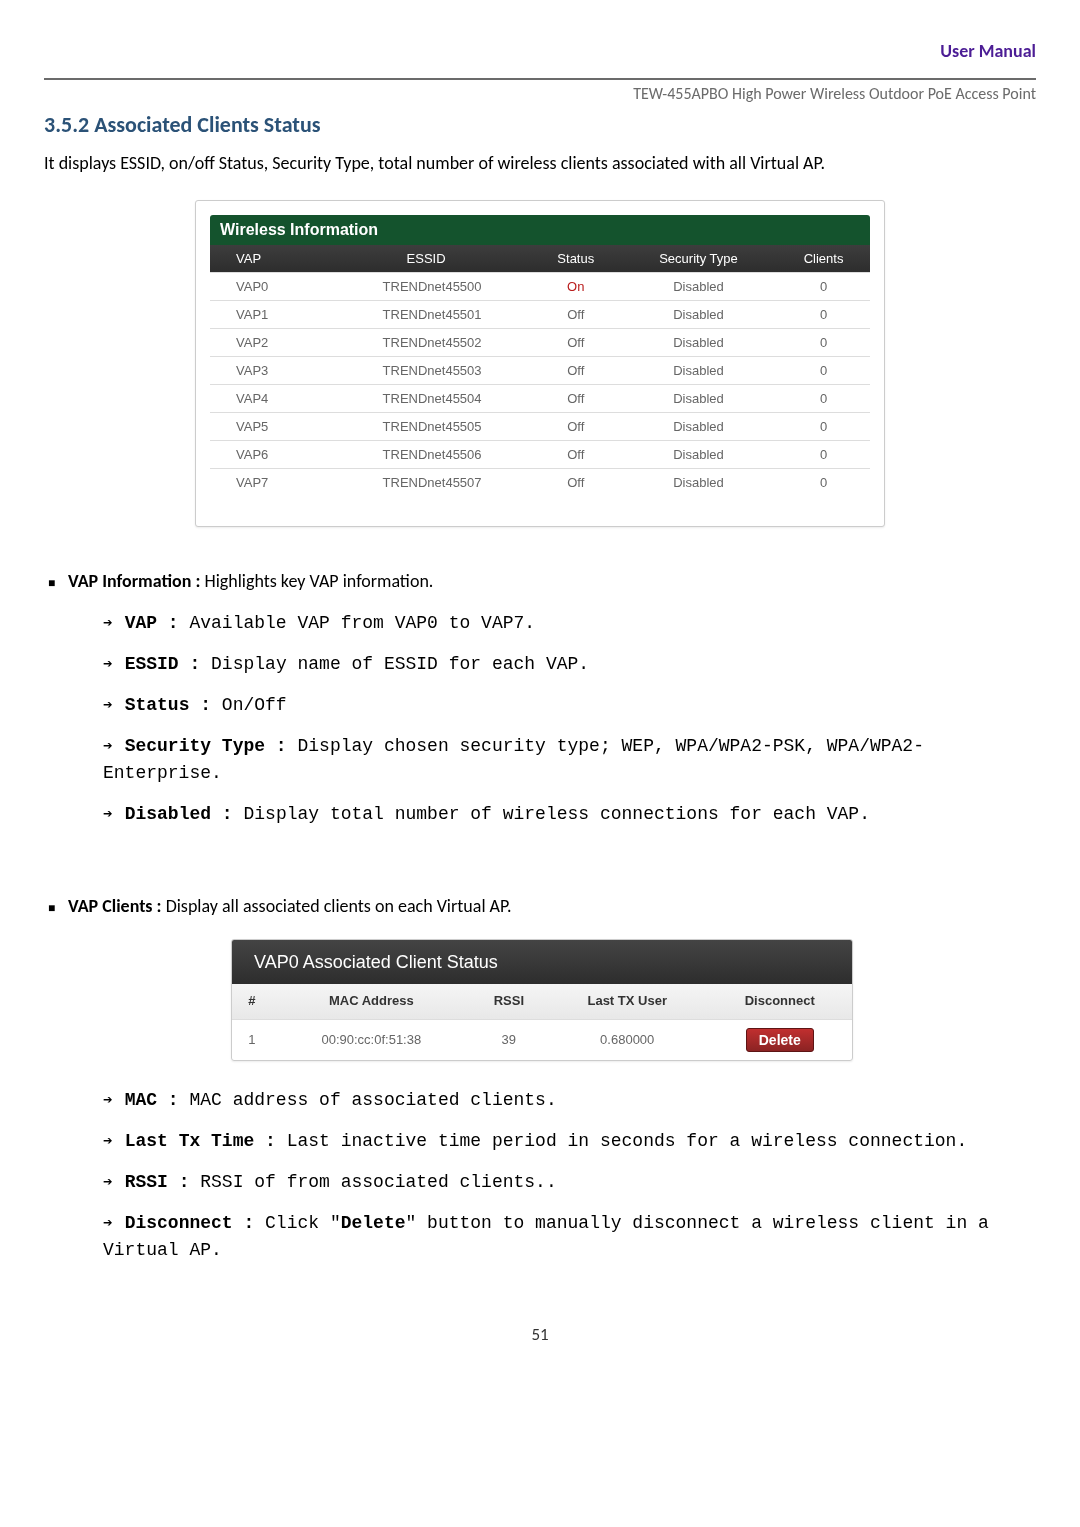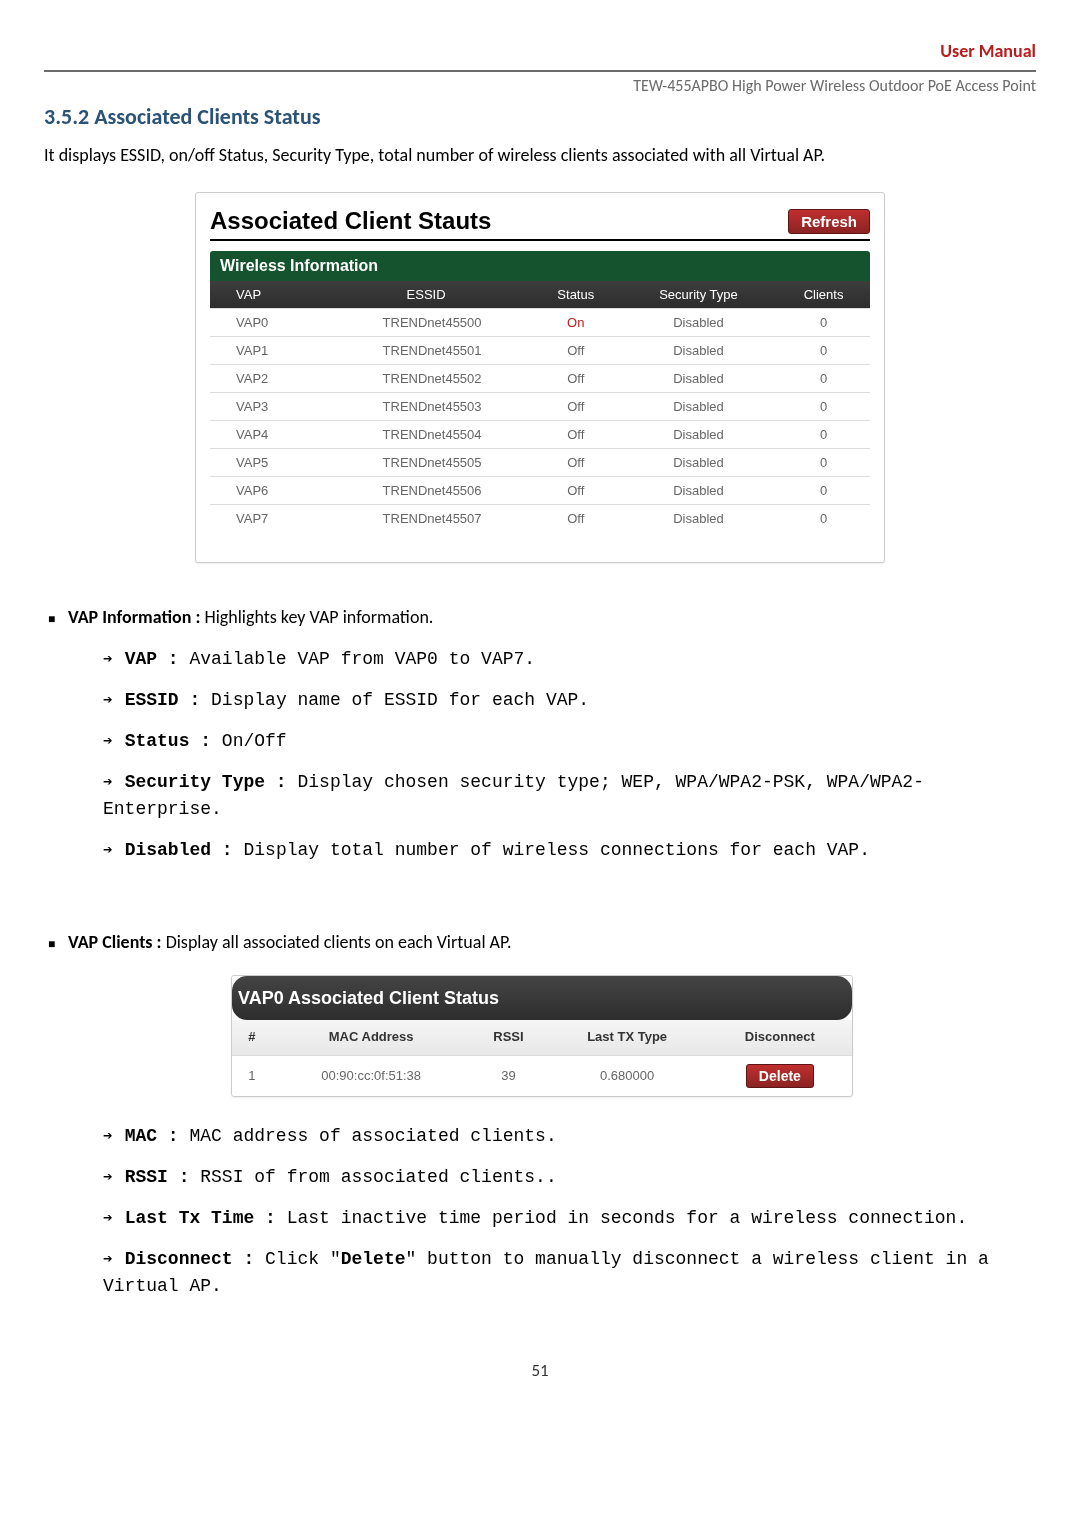--- a/index.html
+++ b/index.html
@@ -6,24 +6,24 @@
     font-family: Calibri, Arial, sans-serif;
     background: #fff;
     margin: 0;
     padding: 40px 44px;
     width: 1080px;
     box-sizing: border-box;
     color: #000;
   }
   .header-right {
     text-align: right;
-    color: #b91c1c;
+    color: #4c1d95;
     font-size: 18px;
     font-weight: bold;
-    margin-bottom: 8px;
+    margin-bottom: 16px;
   }
   .divider {
     border: none;
     border-top: 2px solid #6b6b6b;
     margin: 0 0 4px 0;
   }
   .subhead {
     text-align: right;
     color: #6b6b6b;
     font-size: 16px;
@@ -118,24 +118,23 @@
     margin: 18px auto 10px auto;
     border: 1px solid #ccc;
     border-radius: 3px;
     overflow: hidden;
     box-shadow: 0 1px 2px rgba(0,0,0,0.08);
   }
   .panel2-title {
     background: linear-gradient(#444,#2d2d2d);
     color: #fff;
     font-family: Arial, sans-serif;
-    font-weight: bold;
+    font-weight: normal;
     font-size: 18px;
-    padding: 8px 6px;
-    border-radius: 15px;
+    padding: 8px 22px;
   }
   .tbl2 {
     width: 100%;
     border-collapse: collapse;
     font-family: Arial, sans-serif;
     font-size: 13px;
     color: #666;
   }
   .tbl2 th {
     background: linear-gradient(#f5f5f5,#e8e8e8);
@@ -171,24 +170,20 @@
 <body>
 
 <div class="header-right">User Manual</div>
 <hr class="divider">
 <div class="subhead">TEW-455APBO High Power Wireless Outdoor PoE Access Point</div>
 
 <div class="section-title">3.5.2 Associated Clients Status</div>
 <div class="intro">It displays ESSID, on/off Status, Security Type, total number of wireless clients associated with all Virtual AP.</div>
 
 <div class="panel">
-  <div class="panel-title-row">
-    <div class="panel-title">Associated Client Stauts</div>
-    <button class="refresh-btn">Refresh</button>
-  </div>
   <div class="wireless-info-bar">Wireless Information</div>
   <table class="tbl">
     <thead>
       <tr>
         <th style="text-align:left;padding-left:26px;">VAP</th>
         <th>ESSID</th>
         <th>Status</th>
         <th>Security Type</th>
         <th>Clients</th>
       </tr>
@@ -270,39 +265,39 @@
       <span class="bold">VAP Clients :</span><span> Display all associated clients on each Virtual AP.</span>
 
       <div class="panel2">
         <div class="panel2-title">VAP0 Associated Client Status</div>
         <table class="tbl2">
           <thead>
             <tr>
               <th>#</th>
               <th>MAC Address</th>
               <th>RSSI</th>
-              <th>Last TX Type</th>
+              <th>Last TX User</th>
               <th>Disconnect</th>
             </tr>
           </thead>
           <tbody>
             <tr>
               <td>1</td>
               <td>00:90:cc:0f:51:38</td>
               <td>39</td>
               <td>0.680000</td>
               <td><button class="delete-btn">Delete</button></td>
             </tr>
           </tbody>
         </table>
       </div>
 
       <ul class="arrow" id="arrow-list-3" style="margin-top:26px;">
           <li><span class="bold">MAC :</span> MAC address of associated clients.</li>
+          <li><span class="bold">Last Tx Time :</span> Last inactive time period in seconds for a wireless connection.</li>
           <li><span class="bold">RSSI :</span> RSSI of from associated clients..</li>
-          <li><span class="bold">Last Tx Time :</span> Last inactive time period in seconds for a wireless connection.</li>
           <li><span class="bold">Disconnect :</span> Click "<span class="bold">Delete</span>" button to manually disconnect a wireless client in a Virtual AP.</li>
         </ul>
     </li>
   </ul>
 </div>
 
 <div class="page-num">51</div>
 
 </body></html>

